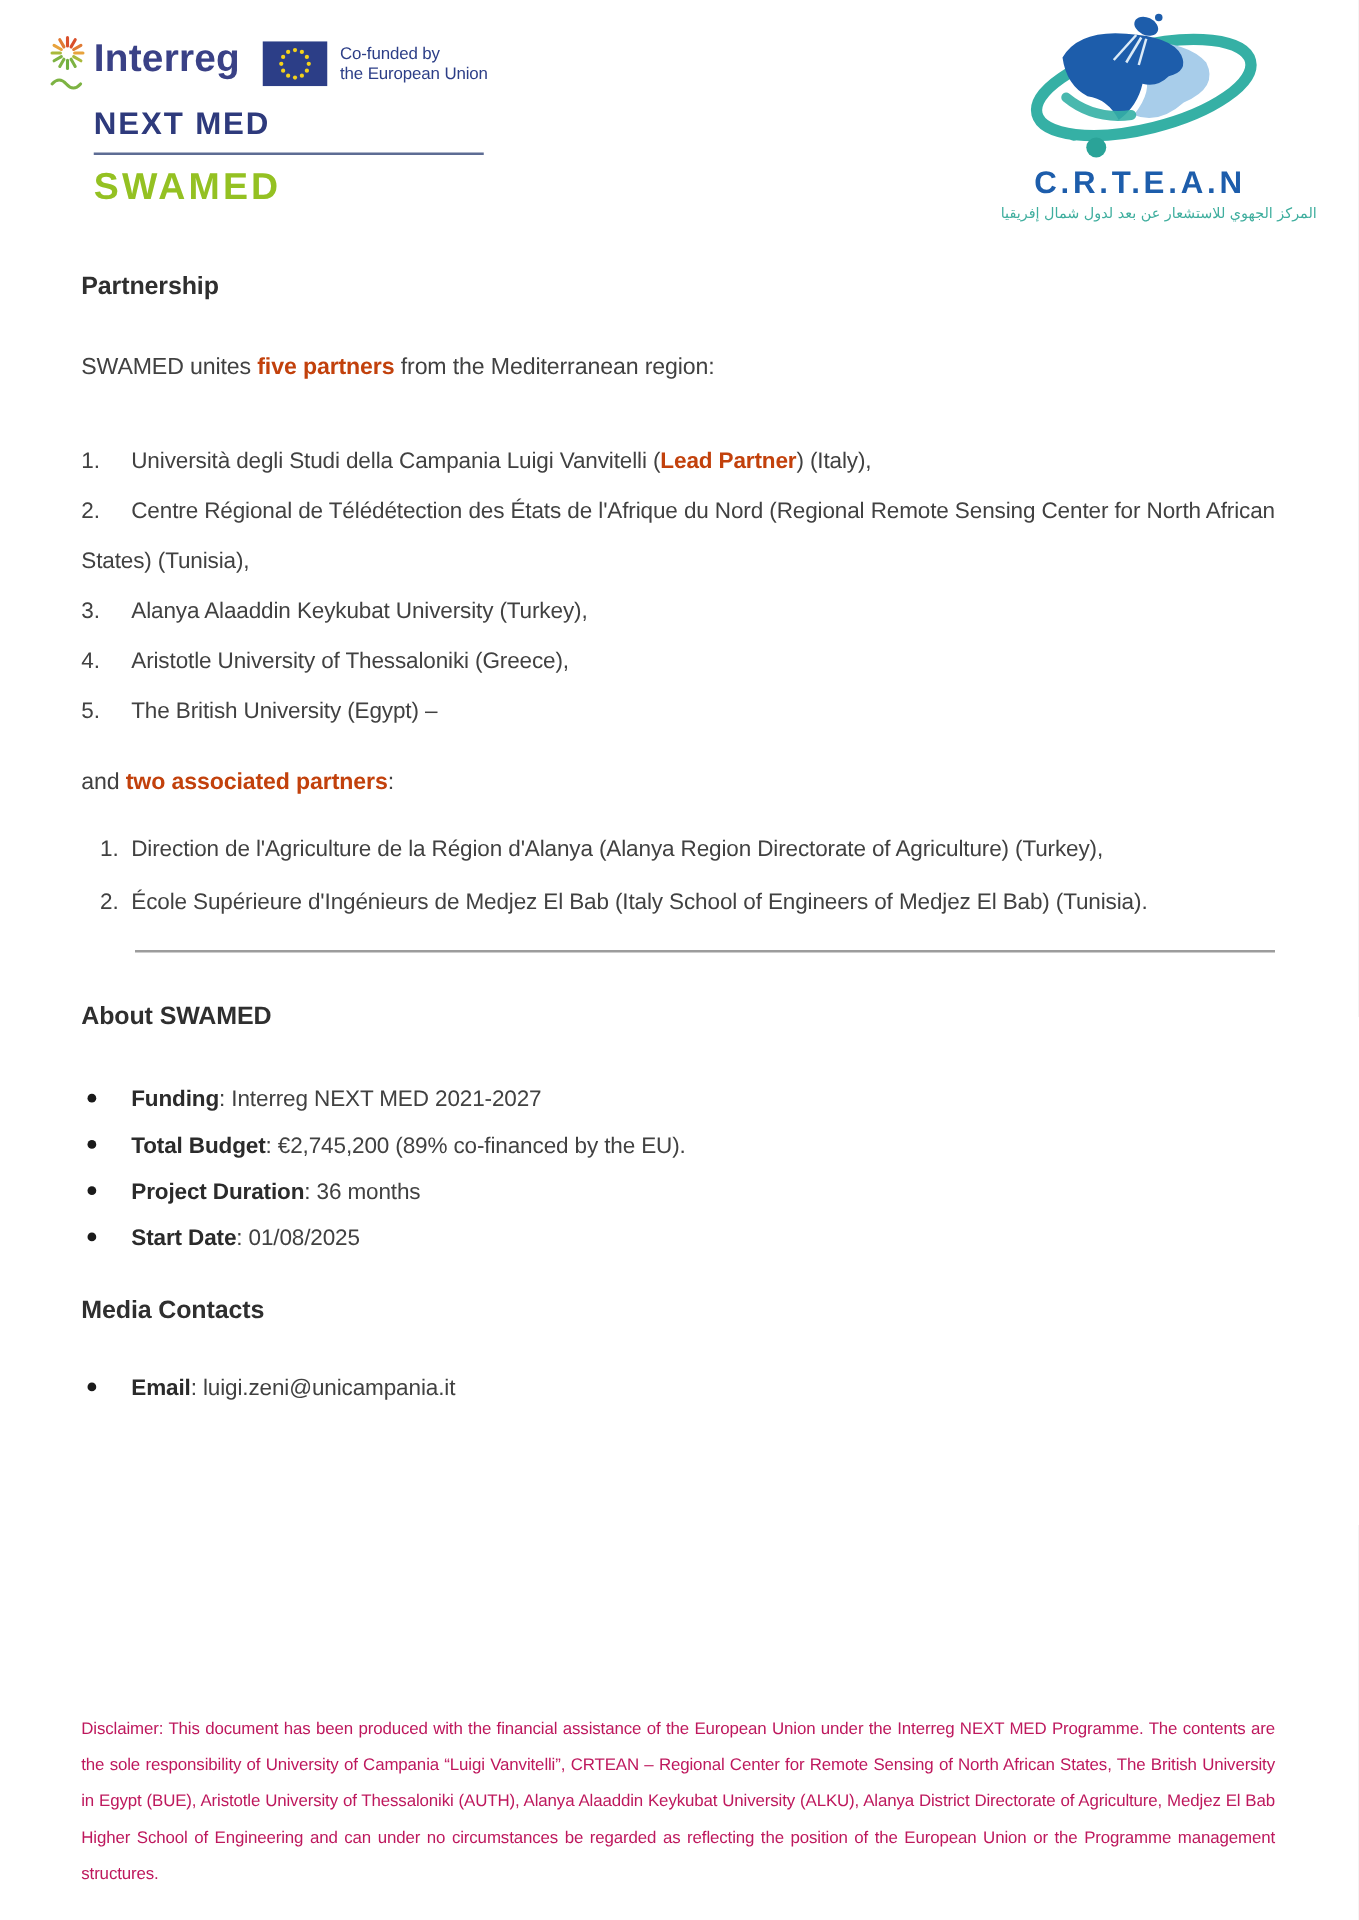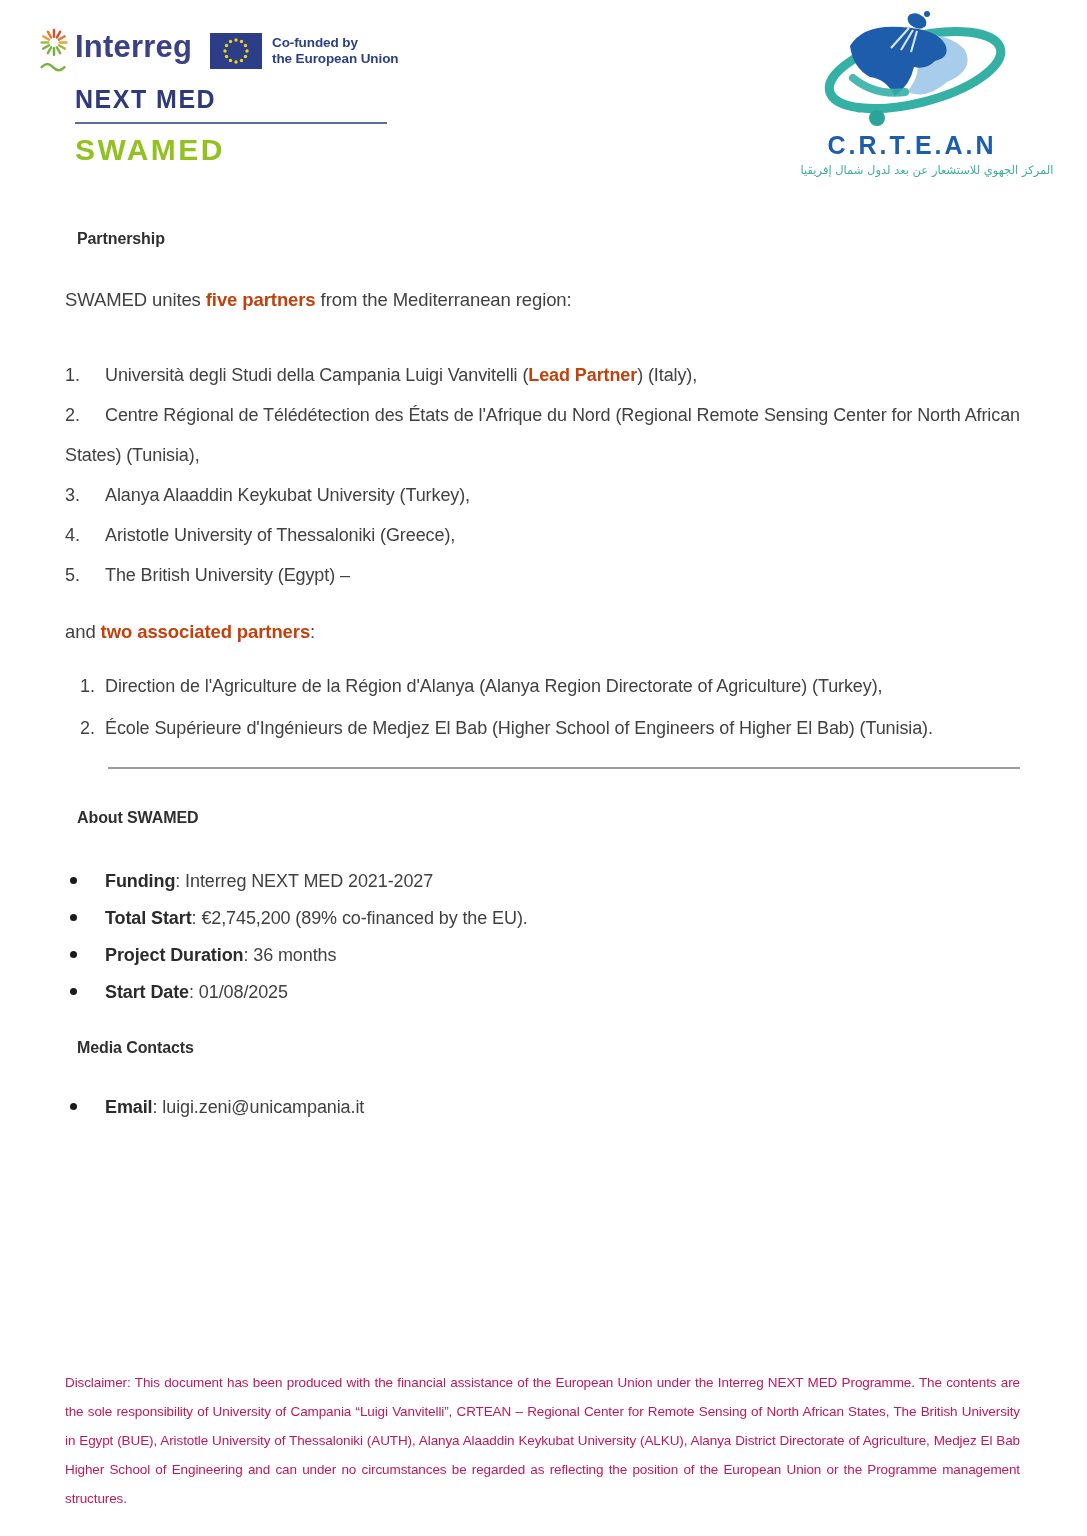--- a/index.html
+++ b/index.html
@@ -6,28 +6,28 @@
   .page{
     position:relative;width:1087px;height:1536px;background:#ffffff;
     font-family:"Liberation Sans",sans-serif;color:#414141;overflow:hidden;
     margin:0 auto;letter-spacing:-0.1px;
   }
   
   .interreg-block{position:absolute;left:35px;top:15px;width:370px;height:160px;}
   .sun-icon{position:absolute;left:0;top:12px;}
   .interreg-word{position:absolute;left:40px;top:14px;font-size:31px;font-weight:700;color:#3a4186;letter-spacing:0.2px;text-align:center;}
   .eu-flag{position:absolute;left:175px;top:18px;}
-  .cofunded{position:absolute;left:237px;top:20px;font-size:13.5px;font-weight:700;color:#2c3e87;line-height:16px;}
+  .cofunded{position:absolute;left:237px;top:20px;font-size:13.5px;font-weight:400;color:#2c3e87;line-height:16px;}
   .nextmed{position:absolute;left:40px;top:70px;font-size:25px;font-weight:700;color:#2e3a7c;letter-spacing:1.5px;}
   .logo-divider{position:absolute;left:40px;top:107px;width:312px;height:2px;background:#5d6c94;}
   .swamed{position:absolute;left:40px;top:118px;font-size:30px;font-weight:600;color:#94c122;letter-spacing:2.5px;}
   .crtean-block{position:absolute;left:795px;top:8px;width:270px;height:185px;}
   
   .content{position:absolute;left:65px;top:218px;width:955px;}
-  h2{font-size:16px;font-weight:700;color:#2f2f2f;margin:12px;letter-spacing:-0.1px;}
+  h2{font-size:20px;font-weight:700;color:#2f2f2f;margin:0;letter-spacing:-0.1px;}
   .h-partnership{margin-bottom:39px;}
   .intro{font-size:18.5px;line-height:26px;margin:0 0 42px 0;}
   .intro b,.partner b,.assoc-intro b{color:#c2410c;}
   .partner{font-size:18px;line-height:40px;margin:0;text-align:justify;}
   .partner .num{display:inline-block;width:40px;letter-spacing:0;}
   .assoc-intro{font-size:18.5px;line-height:26px;margin:24px 0 0 0;}
   .assoc-list{margin-top:20px;}
   .assoc{font-size:18px;line-height:42px;margin:0;text-align:justify;padding-left:40px;}
   .assoc .num{display:inline-block;width:25px;margin-left:-25px;}
   .section-divider{border:none;border-top:2px solid #9c9c9c;margin:18px 0 0 43px;}
@@ -134,30 +134,30 @@
       <p class="partner"><span class="num">2.</span><span>Centre Régional de Télédétection des États de l'Afrique du Nord (Regional Remote Sensing Center for North African States) (Tunisia),</span><b></b><span></span></p>
       <p class="partner"><span class="num">3.</span><span>Alanya Alaaddin Keykubat University (Turkey),</span><b></b><span></span></p>
       <p class="partner"><span class="num">4.</span><span>Aristotle University of Thessaloniki (Greece),</span><b></b><span></span></p>
       <p class="partner"><span class="num">5.</span><span>The British University (Egypt) –</span><b></b><span></span></p>
     </div>
 
     <p class="assoc-intro"><span>and </span><b>two associated partners</b><span>:</span></p>
 
     <div class="assoc-list">
       <p class="assoc"><span class="num">1.</span><span>Direction de l'Agriculture de la Région d'Alanya (Alanya Region Directorate of Agriculture) (Turkey),</span></p>
-      <p class="assoc"><span class="num">2.</span><span>École Supérieure d'Ingénieurs de Medjez El Bab (Higher School of Engineers of Higher El Bab) (Tunisia).</span></p>
+      <p class="assoc"><span class="num">2.</span><span>École Supérieure d'Ingénieurs de Medjez El Bab (Italy School of Engineers of Medjez El Bab) (Tunisia).</span></p>
     </div>
 
     <hr class="section-divider">
 
     <h2 class="h-about">About SWAMED</h2>
 
     <div class="blt-list">
       <p class="blt"><span class="dot"></span><b>Funding</b><span>: Interreg NEXT MED 2021-2027</span></p>
-      <p class="blt"><span class="dot"></span><b>Total Start</b><span>: €2,745,200 (89% co-financed by the EU).</span></p>
+      <p class="blt"><span class="dot"></span><b>Total Budget</b><span>: €2,745,200 (89% co-financed by the EU).</span></p>
       <p class="blt"><span class="dot"></span><b>Project Duration</b><span>: 36 months</span></p>
       <p class="blt"><span class="dot"></span><b>Start Date</b><span>: 01/08/2025</span></p>
     </div>
 
     <h2 class="h-media">Media Contacts</h2>
 
     <p class="blt blt-email"><span class="dot"></span><b>Email</b><span>: luigi.zeni@unicampania.it</span></p>
 
   </div>
 

